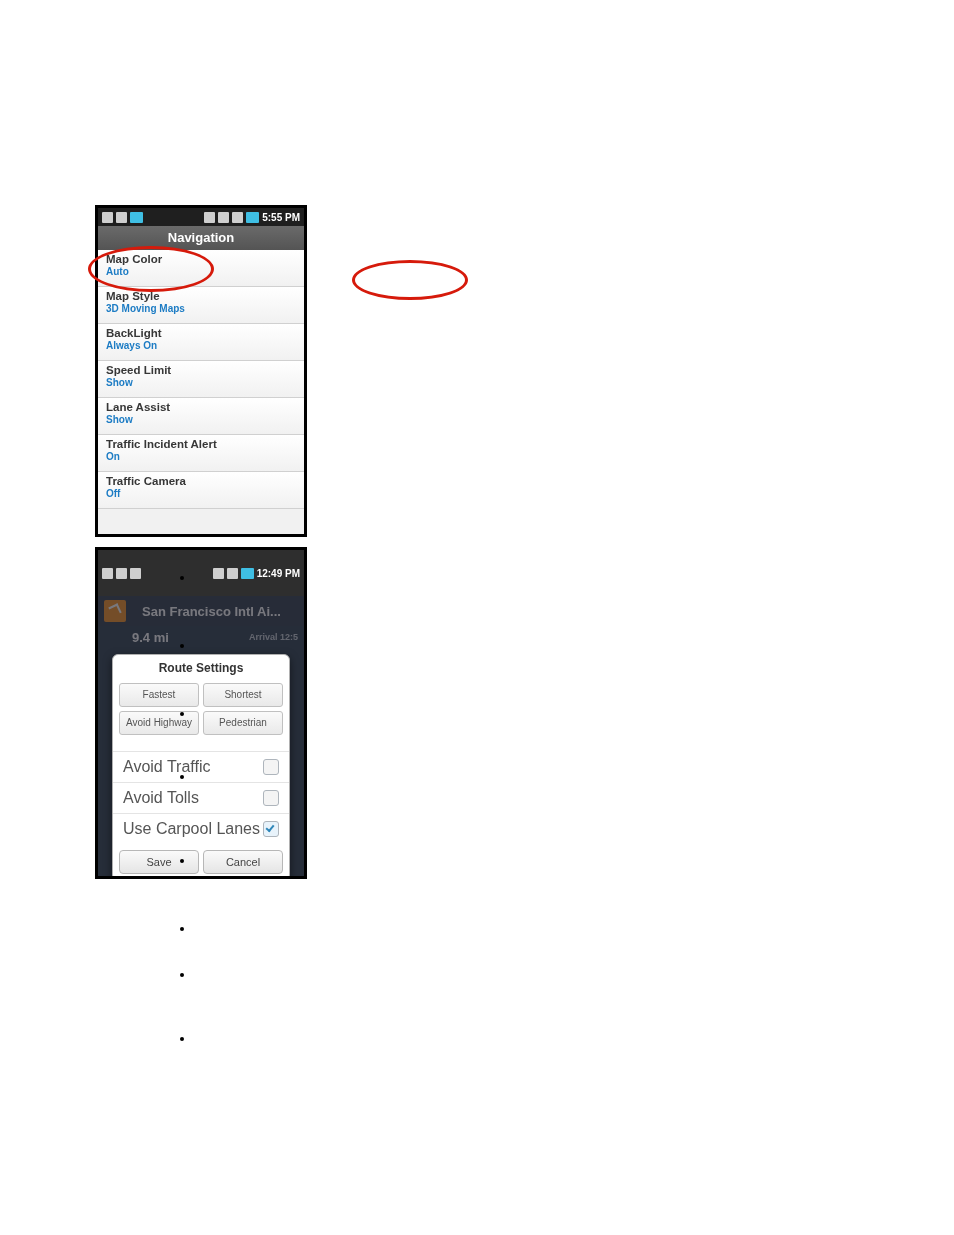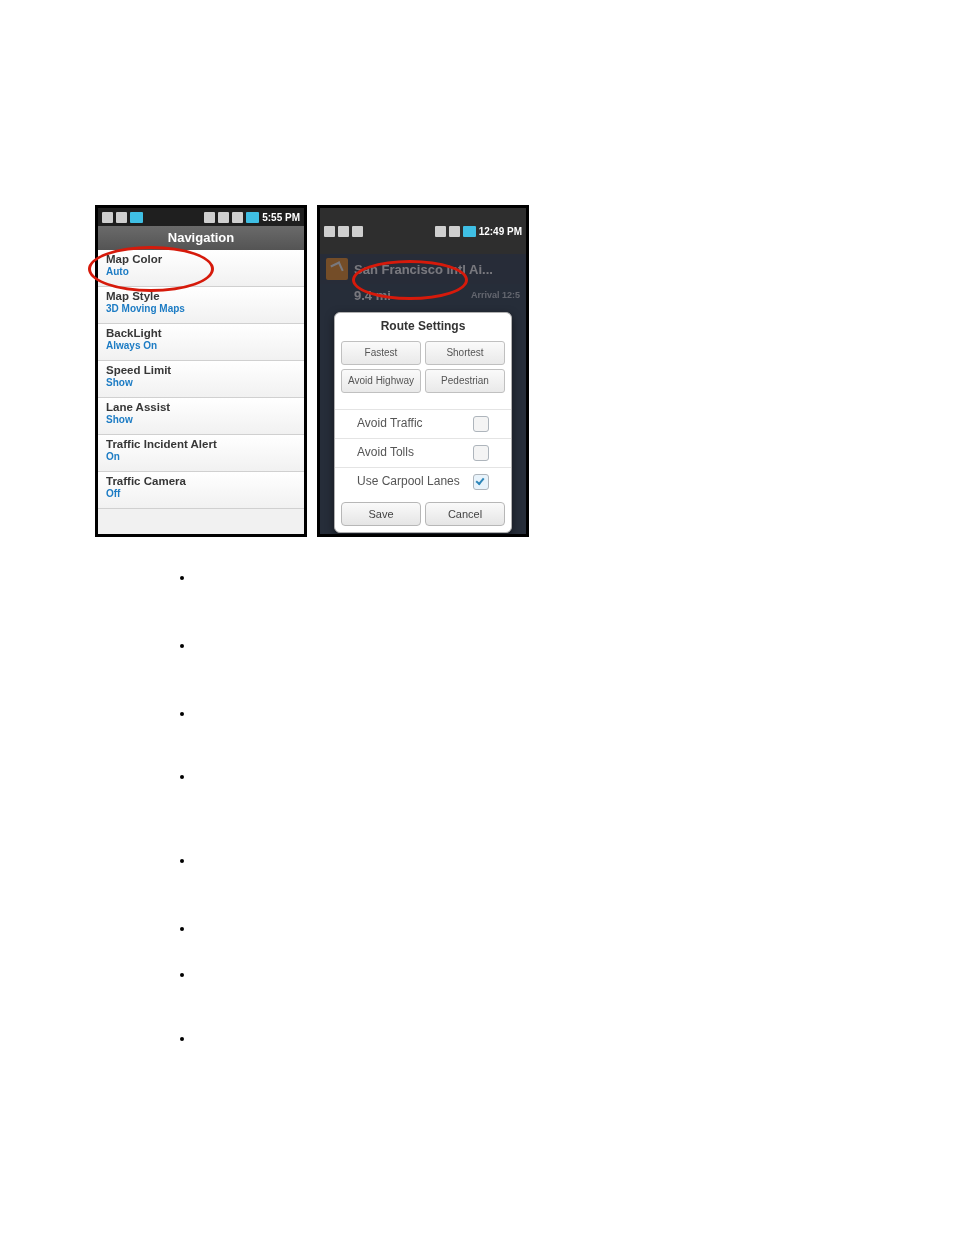--- a/index.html
+++ b/index.html
@@ -1,45 +1,45 @@
 <!DOCTYPE html>
 <html><head>
 <meta charset="utf-8">
 <style>
   html, body { margin: 0; padding: 0; background: #fff; font-family: Arial, Helvetica, sans-serif; }
   .page { width: 954px; height: 1235px; position: relative; }
-  .shots { display: flex; gap: 10px; position: absolute; left: 95px; top: 205px; }
+  .shots { display: flex; gap: 10px; position: absolute; left: 95px; top: 205px; flex-direction: column; }
   .phone { width: 206px; height: 326px; border: 3px solid #000; background: #202020; position: relative; overflow: hidden; }
 
   
   .status-bar-dark { height: 18px; background: #1f1f1f; color: #fff; font-size: 10px; display: flex; justify-content: space-between; align-items: center; padding: 0 4px; }
   .status-icons { display: flex; gap: 3px; align-items: center; }
   .sico { width: 11px; height: 11px; background: #cfcfcf; border-radius: 1px; }
   .sico.batt { background: #3fbfe4; width: 13px; }
   .title-bar { height: 24px; background: linear-gradient(#6a6a6a,#545454); color: #fff; font-weight: bold; font-size: 13px; text-align: center; line-height: 24px; }
   .list { background: #f1f1f1; height: calc(100% - 42px); }
   .row { background: linear-gradient(#ffffff,#f1f1f1); border-bottom: 1px solid #d0d0d0; padding: 3px 6px 3px 8px; min-height: 30px; }
   .row .label { font-size: 11.5px; font-weight: bold; color: #373737; }
   .row .value { font-size: 10px; color: #1d7cc4; font-weight: bold; margin-top: 1px; }
 
   
   .status-bar-light { height: 18px; background: #2e2e2e; color: #fff; font-size: 10px; display: flex; justify-content: space-between; align-items: center; padding: 14px 4px; }
   .nav-body { position: relative; height: calc(100% - 18px); background: #4b5967; }
-  .dest-row { display:flex; align-items:center; gap:6px; height:30px; background:#4d5864; padding:0 6px; color:#fff; font-size:13px; font-weight:bold; }
+  .dest-row { display:flex; align-items:center; gap:16px; height:30px; background:#4d5864; padding:0 6px; color:#fff; font-size:13px; font-weight:bold; }
   .dest-icon { width:22px; height:22px; background:#f7a141; border-radius:2px; position:relative; }
   .dest-icon::after{ content:""; position:absolute; left:6px; top:5px; width:8px; height:8px; border:2px solid #fff; border-left:none; border-bottom:none; transform:rotate(-25deg);}
   .miles-row { height:22px; font-size:13px; color:#fff; padding:0 6px 0 34px; display:flex; justify-content:space-between; align-items:center; font-weight:bold;}
   .miles-row .r{ font-size:9px; color:#cfd6dc;}
   .dim { position:absolute; inset:0; background:rgba(10,10,20,0.55); }
   .modal { position:absolute; left:50%; top:58px; transform:translateX(-50%); width:176px; background:#fff; border-radius:6px; border:1px solid #b0b0b0; box-shadow:0 3px 8px rgba(0,0,0,0.5); }
   .modal-title { text-align:center; font-weight:bold; font-size:12px; padding:6px 0; color:#333; }
   .seg-group { margin:2px 6px 16px; }
   .seg-row { display:flex; gap:4px; margin-bottom:4px; }
   .seg { flex:1; height:22px; border:1px solid #c0c0c0; border-radius:3px; background:linear-gradient(#fafafa,#e9e9e9); font-size:10px; color:#555; text-align:center; line-height:22px; }
-  .check-row { display:flex; justify-content:space-between; padding:6px 22px; font-size:12px; color:#555; border-top:1px solid #e4e4e4;}
+  .check-row { display:flex; justify-content:space-between; align-items:center; padding:6px 10px; font-size:16px; color:#555; border-top:1px solid #e4e4e4;}
   .checkbox { width:14px; height:14px; border:1px solid #aeb5bc; border-radius:3px; background:#f4f4f4; position:relative;}
   .checkbox.on { background:#e8f3fb;}
   .checkbox.on::after{ content:""; position:absolute; left:2px; top:3px; width:6px; height:3px; border:2px solid #2e86b9; border-top:none; border-right:none; transform:rotate(-50deg);}
   .modal-buttons { display:flex; gap:4px; padding:6px; }
   .mbtn { flex:1; height:22px; background:linear-gradient(#fafafa,#e5e5e5); border:1px solid #b7b7b7; border-radius:4px; font-size:11px; color:#444; text-align:center; line-height:22px; }
   .footer { position:absolute; bottom:0; left:0; right:0; height:24px; background:#2e3a46; display:flex; justify-content:center; align-items:center; font-size:10px; color:#a7c8dc; padding:0 6px;}
   .footer .c{ flex:1; text-align:center; color:#fff; font-weight:bold; font-size:11px;}
   .footer .r{ text-align:right;}
   .footer .r .n{ font-size:14px; font-weight:bold; color:#fff; line-height:10px;}
   .footer .r .t{ font-size:6px; color:#89a0b2; display:block;}

